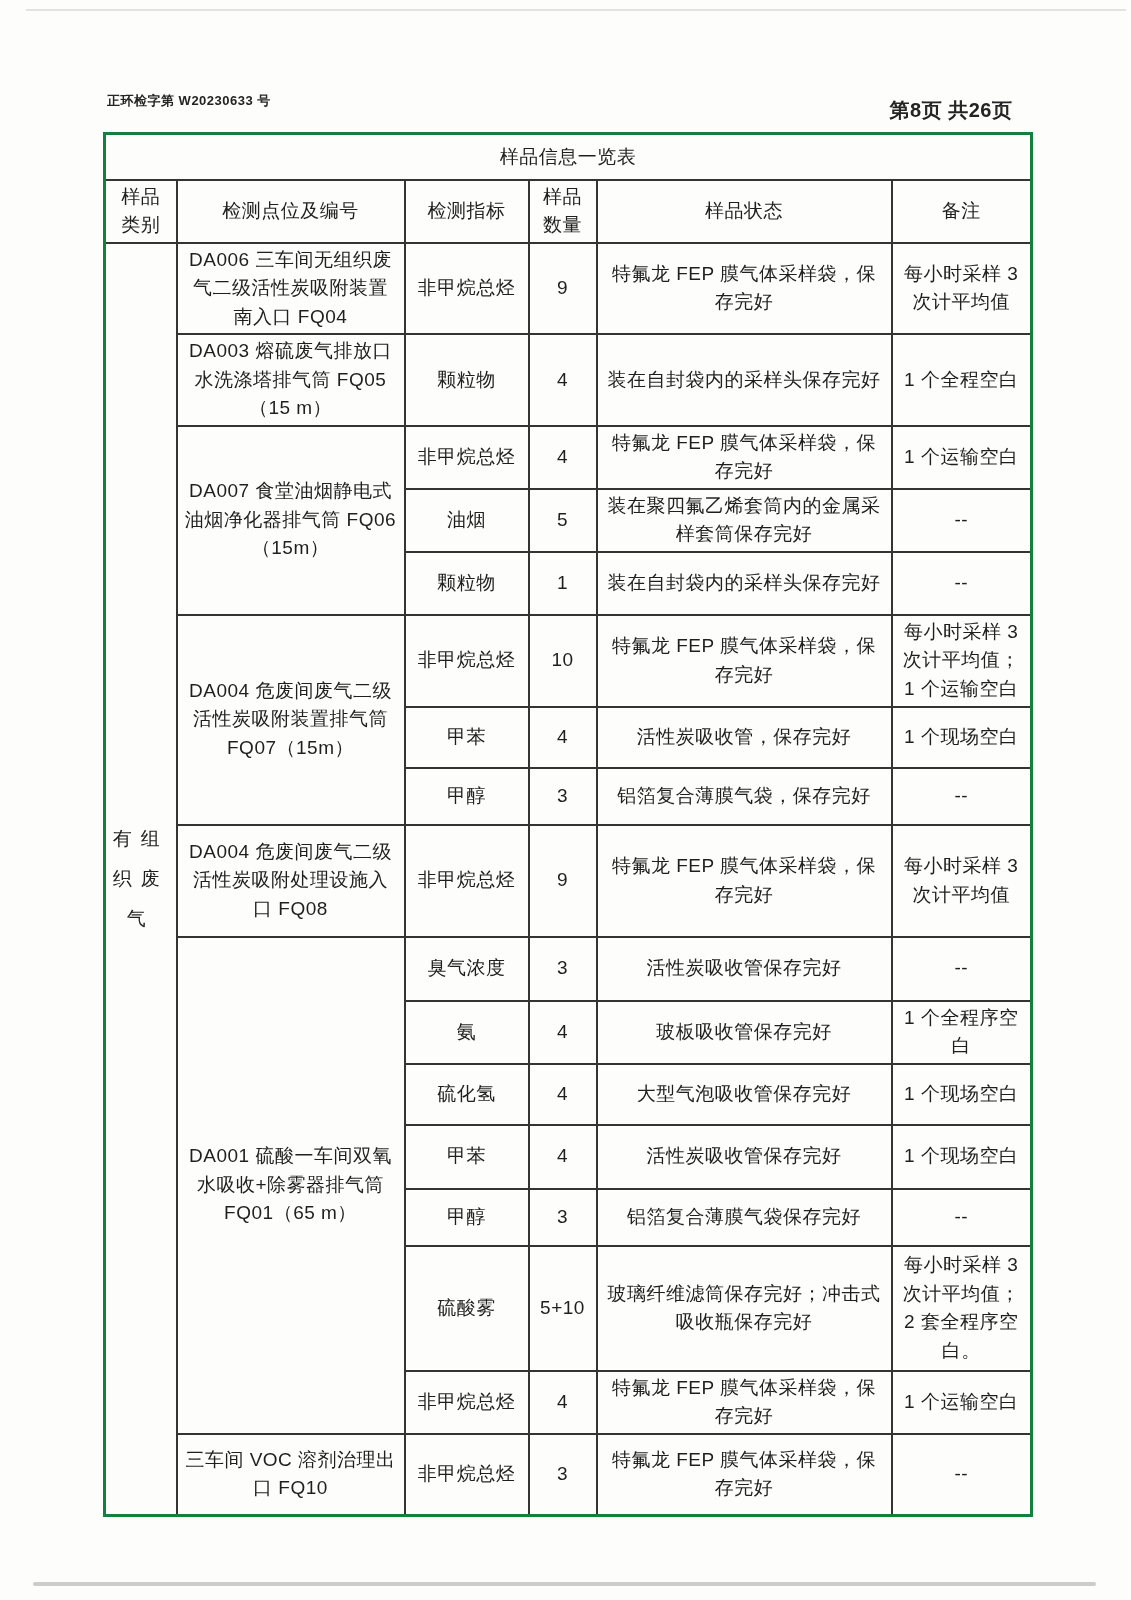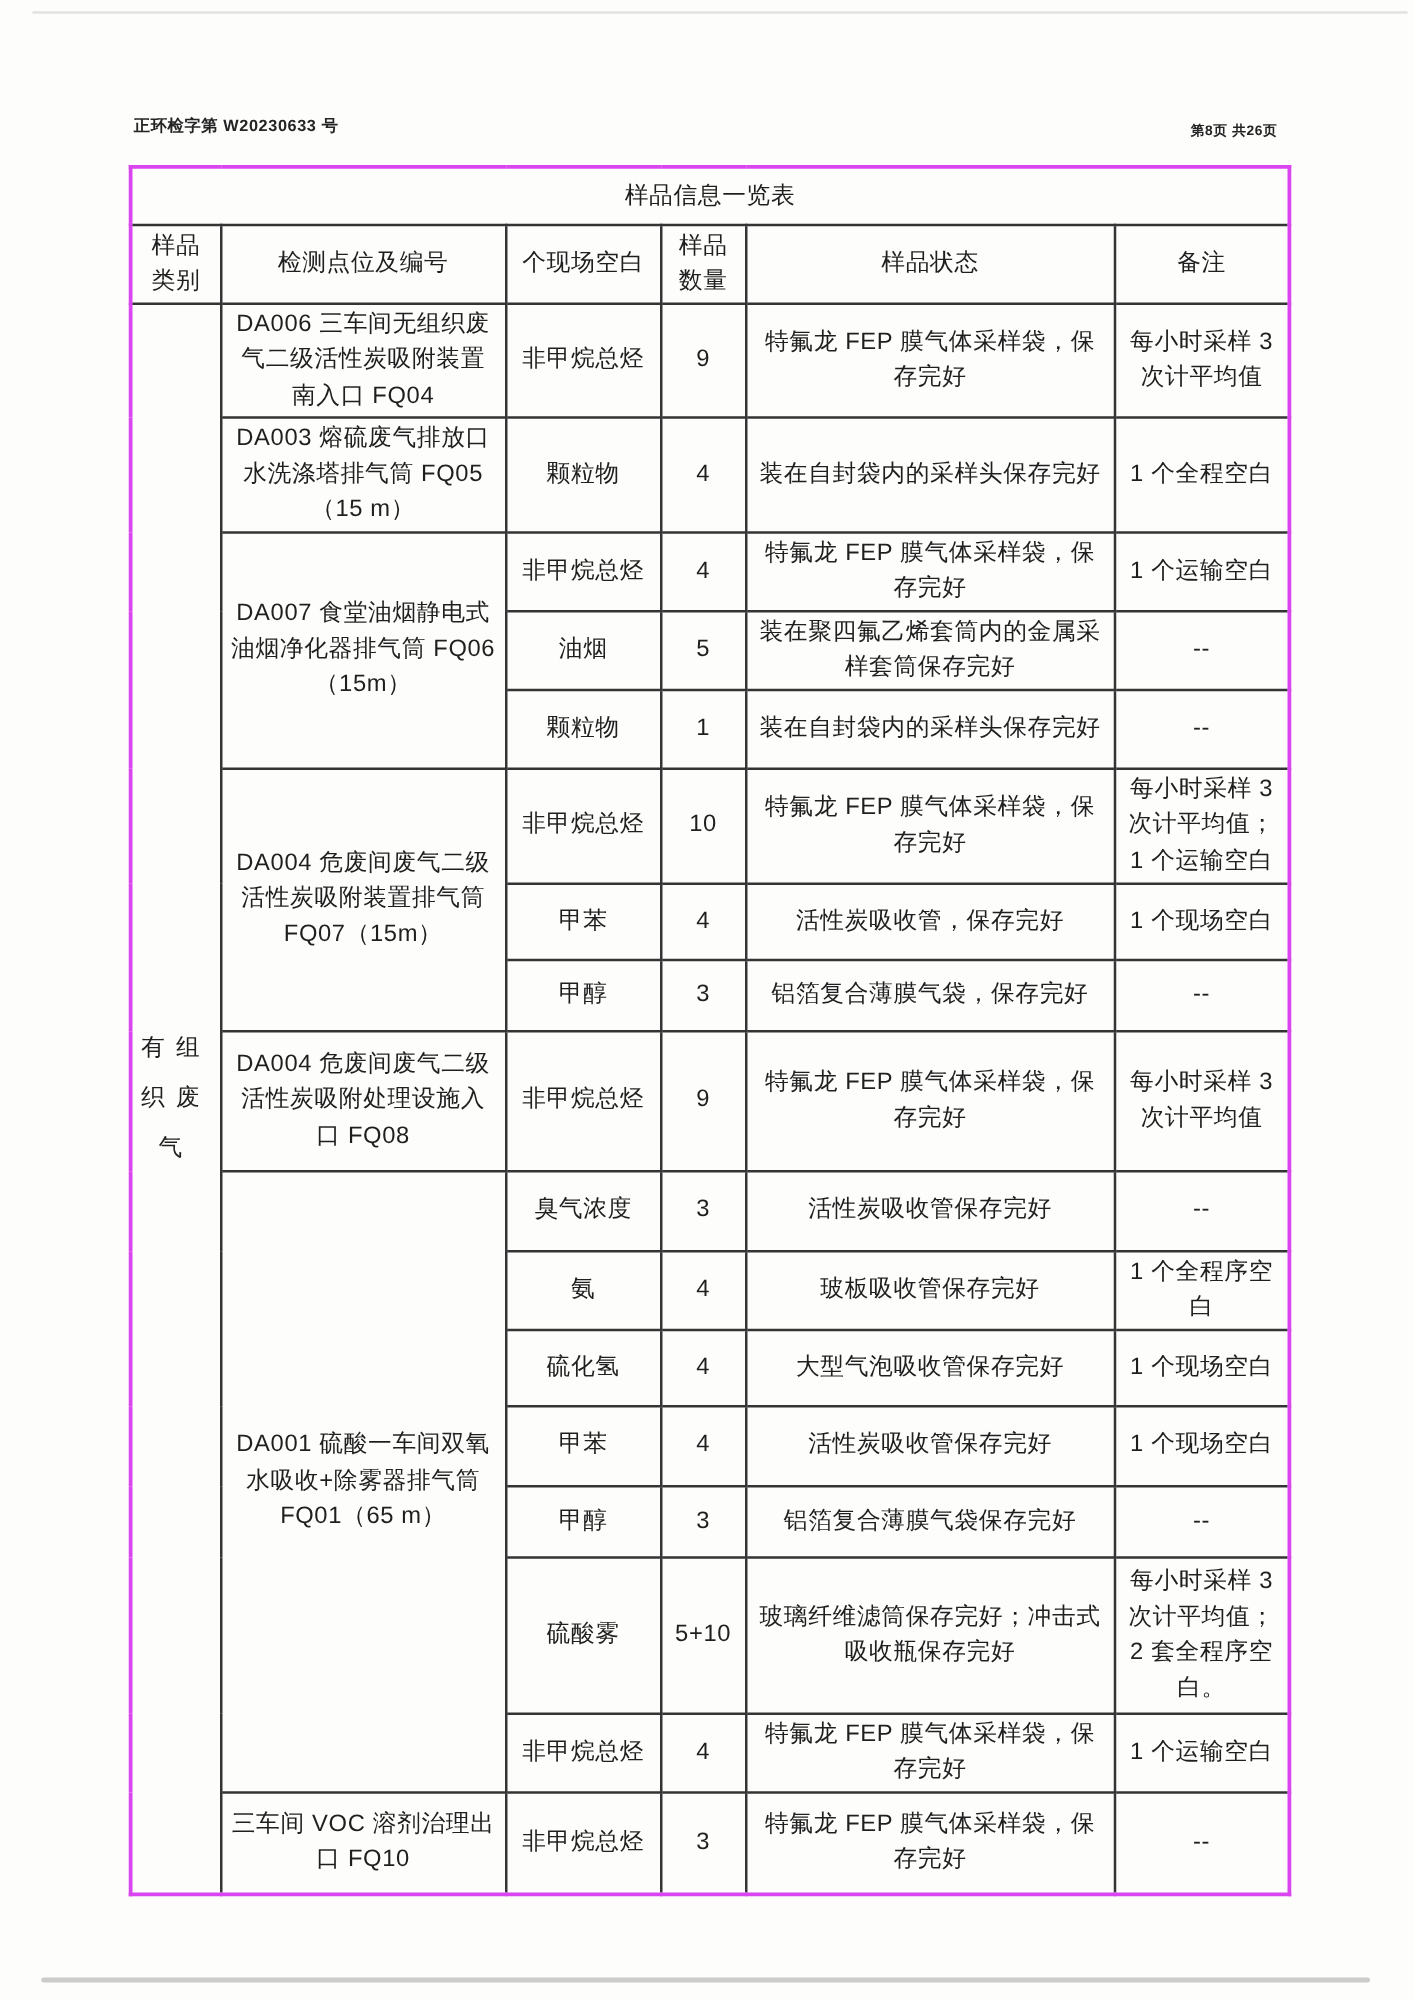--- a/index.html
+++ b/index.html
@@ -18,29 +18,29 @@
   .scan-edge-bottom{
     position:absolute;left:33px;top:1582px;width:1063px;height:4px;
     background:#cccccb;border-radius:2px;
   }
   .doc-number{
     position:absolute;left:107px;top:92px;
     font-size:13px;font-weight:600;letter-spacing:0.5px;color:#242424;
   }
   .page-indicator{
     position:absolute;left:880px;top:97px;width:142px;
-    font-size:11px;font-weight:600;letter-spacing:0.5px;color:#242424;
-    text-align:right;
+    font-size:20px;font-weight:600;letter-spacing:0.5px;color:#242424;
+    text-align:center;
   }
   table.sample-table{
     position:absolute;left:103px;top:132px;
     width:927px;
     border-collapse:collapse;
     table-layout:fixed;
-    border:3px solid #d946ef;
+    border:3px solid #15803d;
   }
   table.sample-table td{
     border:2px solid #343434;
     text-align:center;
     vertical-align:middle;
     font-size:19px;
     line-height:1.5;
     color:#1f1f1f;
     padding:2px 6px;
     letter-spacing:0.5px;
@@ -86,21 +86,21 @@
     </colgroup>
 
     <tbody>
         <tr style="height:46px">
       <td class="title-cell" colspan="6">样品信息一览表</td>
     </tr>
 
     <tr style="height:58px">
       <td class="head-cell">样品类别</td>
       <td class="head-cell">检测点位及编号</td>
-      <td class="head-cell">个现场空白</td>
+      <td class="head-cell">检测指标</td>
       <td class="head-cell">样品数量</td>
       <td class="head-cell">样品状态</td>
       <td class="head-cell">备注</td>
     </tr>
 
     <tr style="height:90px">
       <td rowspan="17">
         <div class="vert-label">有组织废气</div>
       </td>
       <td>DA006 三车间无组织废气二级活性炭吸附装置南入口 FQ04</td>

